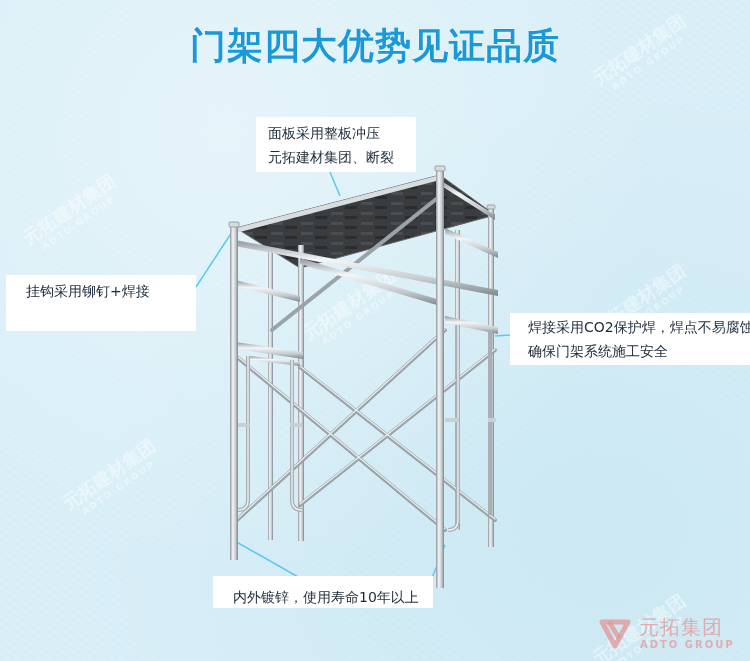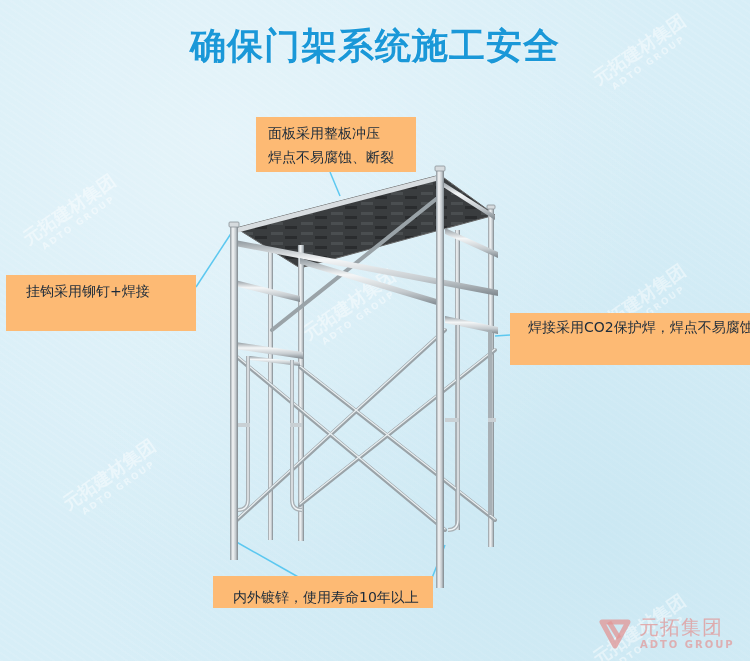--- a/index.html
+++ b/index.html
@@ -12,21 +12,21 @@
       repeating-linear-gradient(35deg, rgba(255,255,255,0.08) 0 2px, rgba(0,0,0,0) 2px 6px);
     font-family: "DejaVu Sans", "Liberation Sans", sans-serif;
   }
   .title {
     position: absolute; left: 0; right: 0; top: 22px; text-align: center;
     font-size: 36px; font-weight: bold; letter-spacing: 1px;
     color: #1a98d8;
     text-shadow: 0 0 2px rgba(255,255,255,0.6);
   }
   .callout {
-    position: absolute; background: #fdba74; color: #1c2b3a;
+    position: absolute; background: #ffffff; color: #1c2b3a;
     font-size: 14px; line-height: 24px; box-sizing: border-box;
   }
   .callout .line { display: block; white-space: nowrap; }
   #c1 { left: 256px; top: 117px; width: 160px; height: 55px; padding: 4px 0 0 12px; }
   #c2 { left: 6px; top: 275px; width: 190px; height: 56px; padding: 4px 0 12px 20px; }
   #c3 { left: 510px; top: 313px; width: 240px; height: 52px; padding: 2px 0 0 18px; }
   #c4 { left: 213px; top: 576px; width: 220px; height: 32px; padding: 9px 0 0 20px; }
 
   .scaffold { position: absolute; left: 0; top: 0; width: 750px; height: 661px; }
   .watermark {
@@ -70,21 +70,21 @@
 </div>
 <div class="watermark" style="left:590px;top:40px;">
   <span>元拓建材集团</span>
   <span class="en">ADTO GROUP</span>
 </div>
 <div class="watermark" style="left:590px;top:620px;">
   <span>元拓建材集团</span>
   <span class="en">ADTO GROUP</span>
 </div>
 
-<div class="title">确保门架系统施工安全</div>
+<div class="title">门架四大优势见证品质</div>
 
 <svg class="scaffold" viewBox="0 0 750 661" xmlns="http://www.w3.org/2000/svg">
   <defs>
     <linearGradient id="pipe" x1="0" x2="1" y1="0" y2="0">
       <stop offset="0" stop-color="#8e979d"></stop>
       <stop offset="0.35" stop-color="#f4f6f7"></stop>
       <stop offset="0.7" stop-color="#c5cbcf"></stop>
       <stop offset="1" stop-color="#7d868c"></stop>
     </linearGradient>
     <linearGradient id="pipeH" x1="0" x2="0" y1="0" y2="1">
@@ -168,29 +168,30 @@
 
   <g fill="#d6dbde" stroke="#8a9398" stroke-width="0.8">
     <rect x="229" y="222" width="10" height="5" rx="1"></rect>
     <rect x="435" y="166" width="10" height="5" rx="1"></rect>
     <rect x="487" y="205" width="8" height="4" rx="1"></rect>
   </g>
 </svg>
 
 <div class="callout" id="c1">
   <span class="line">面板采用整板冲压</span>
-  <span class="line">焊点不易腐蚀、断裂</span>
+  <span class="line">元拓建材集团、断裂</span>
 </div>
 
 <div class="callout" id="c2">
   <span class="line">挂钩采用铆钉+焊接</span>
 </div>
 
 <div class="callout" id="c3">
   <span class="line">焊接采用CO2保护焊，焊点不易腐蚀</span>
+  <span class="line">确保门架系统施工安全</span>
 </div>
 
 <div class="callout" id="c4">
   <span class="line">内外镀锌，使用寿命10年以上</span>
 </div>
 
 <div class="logo">
   <svg class="mark" viewBox="0 0 36 36" xmlns="http://www.w3.org/2000/svg">
     <g fill="none" stroke="rgba(226,150,150,0.75)" stroke-width="5" stroke-linejoin="round">
       <polygon points="5,8 31,8 18,32"></polygon>

